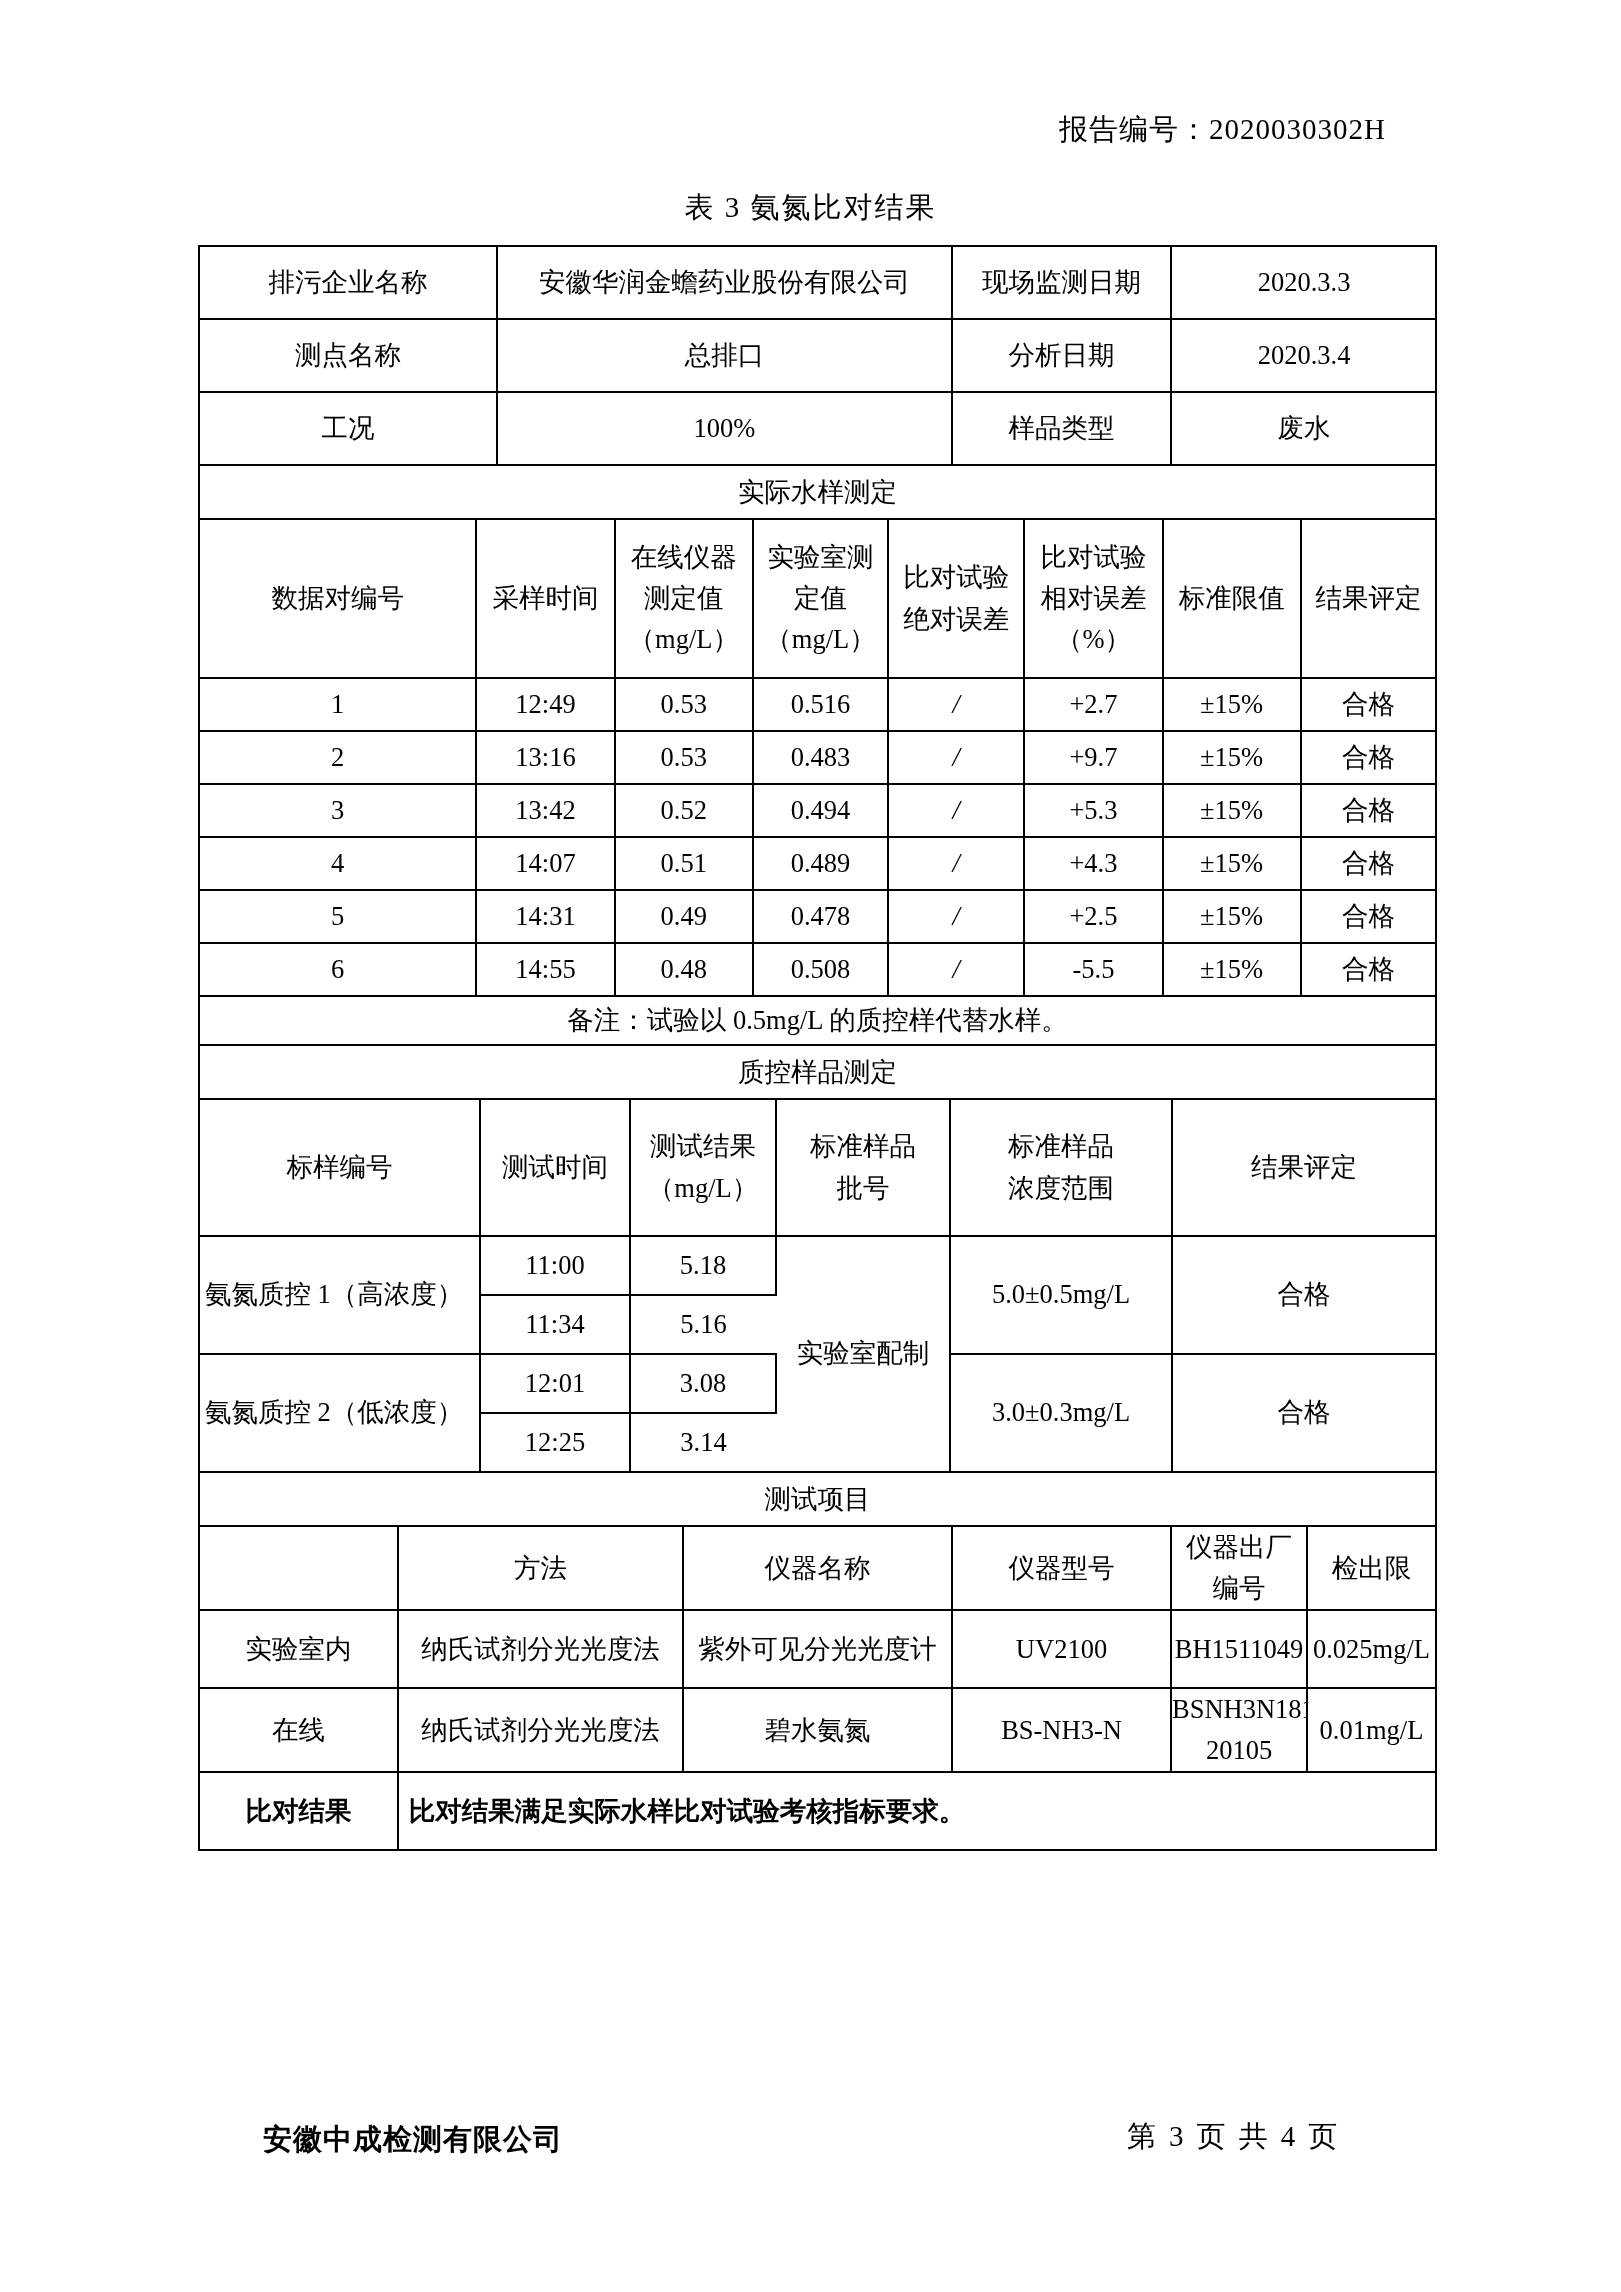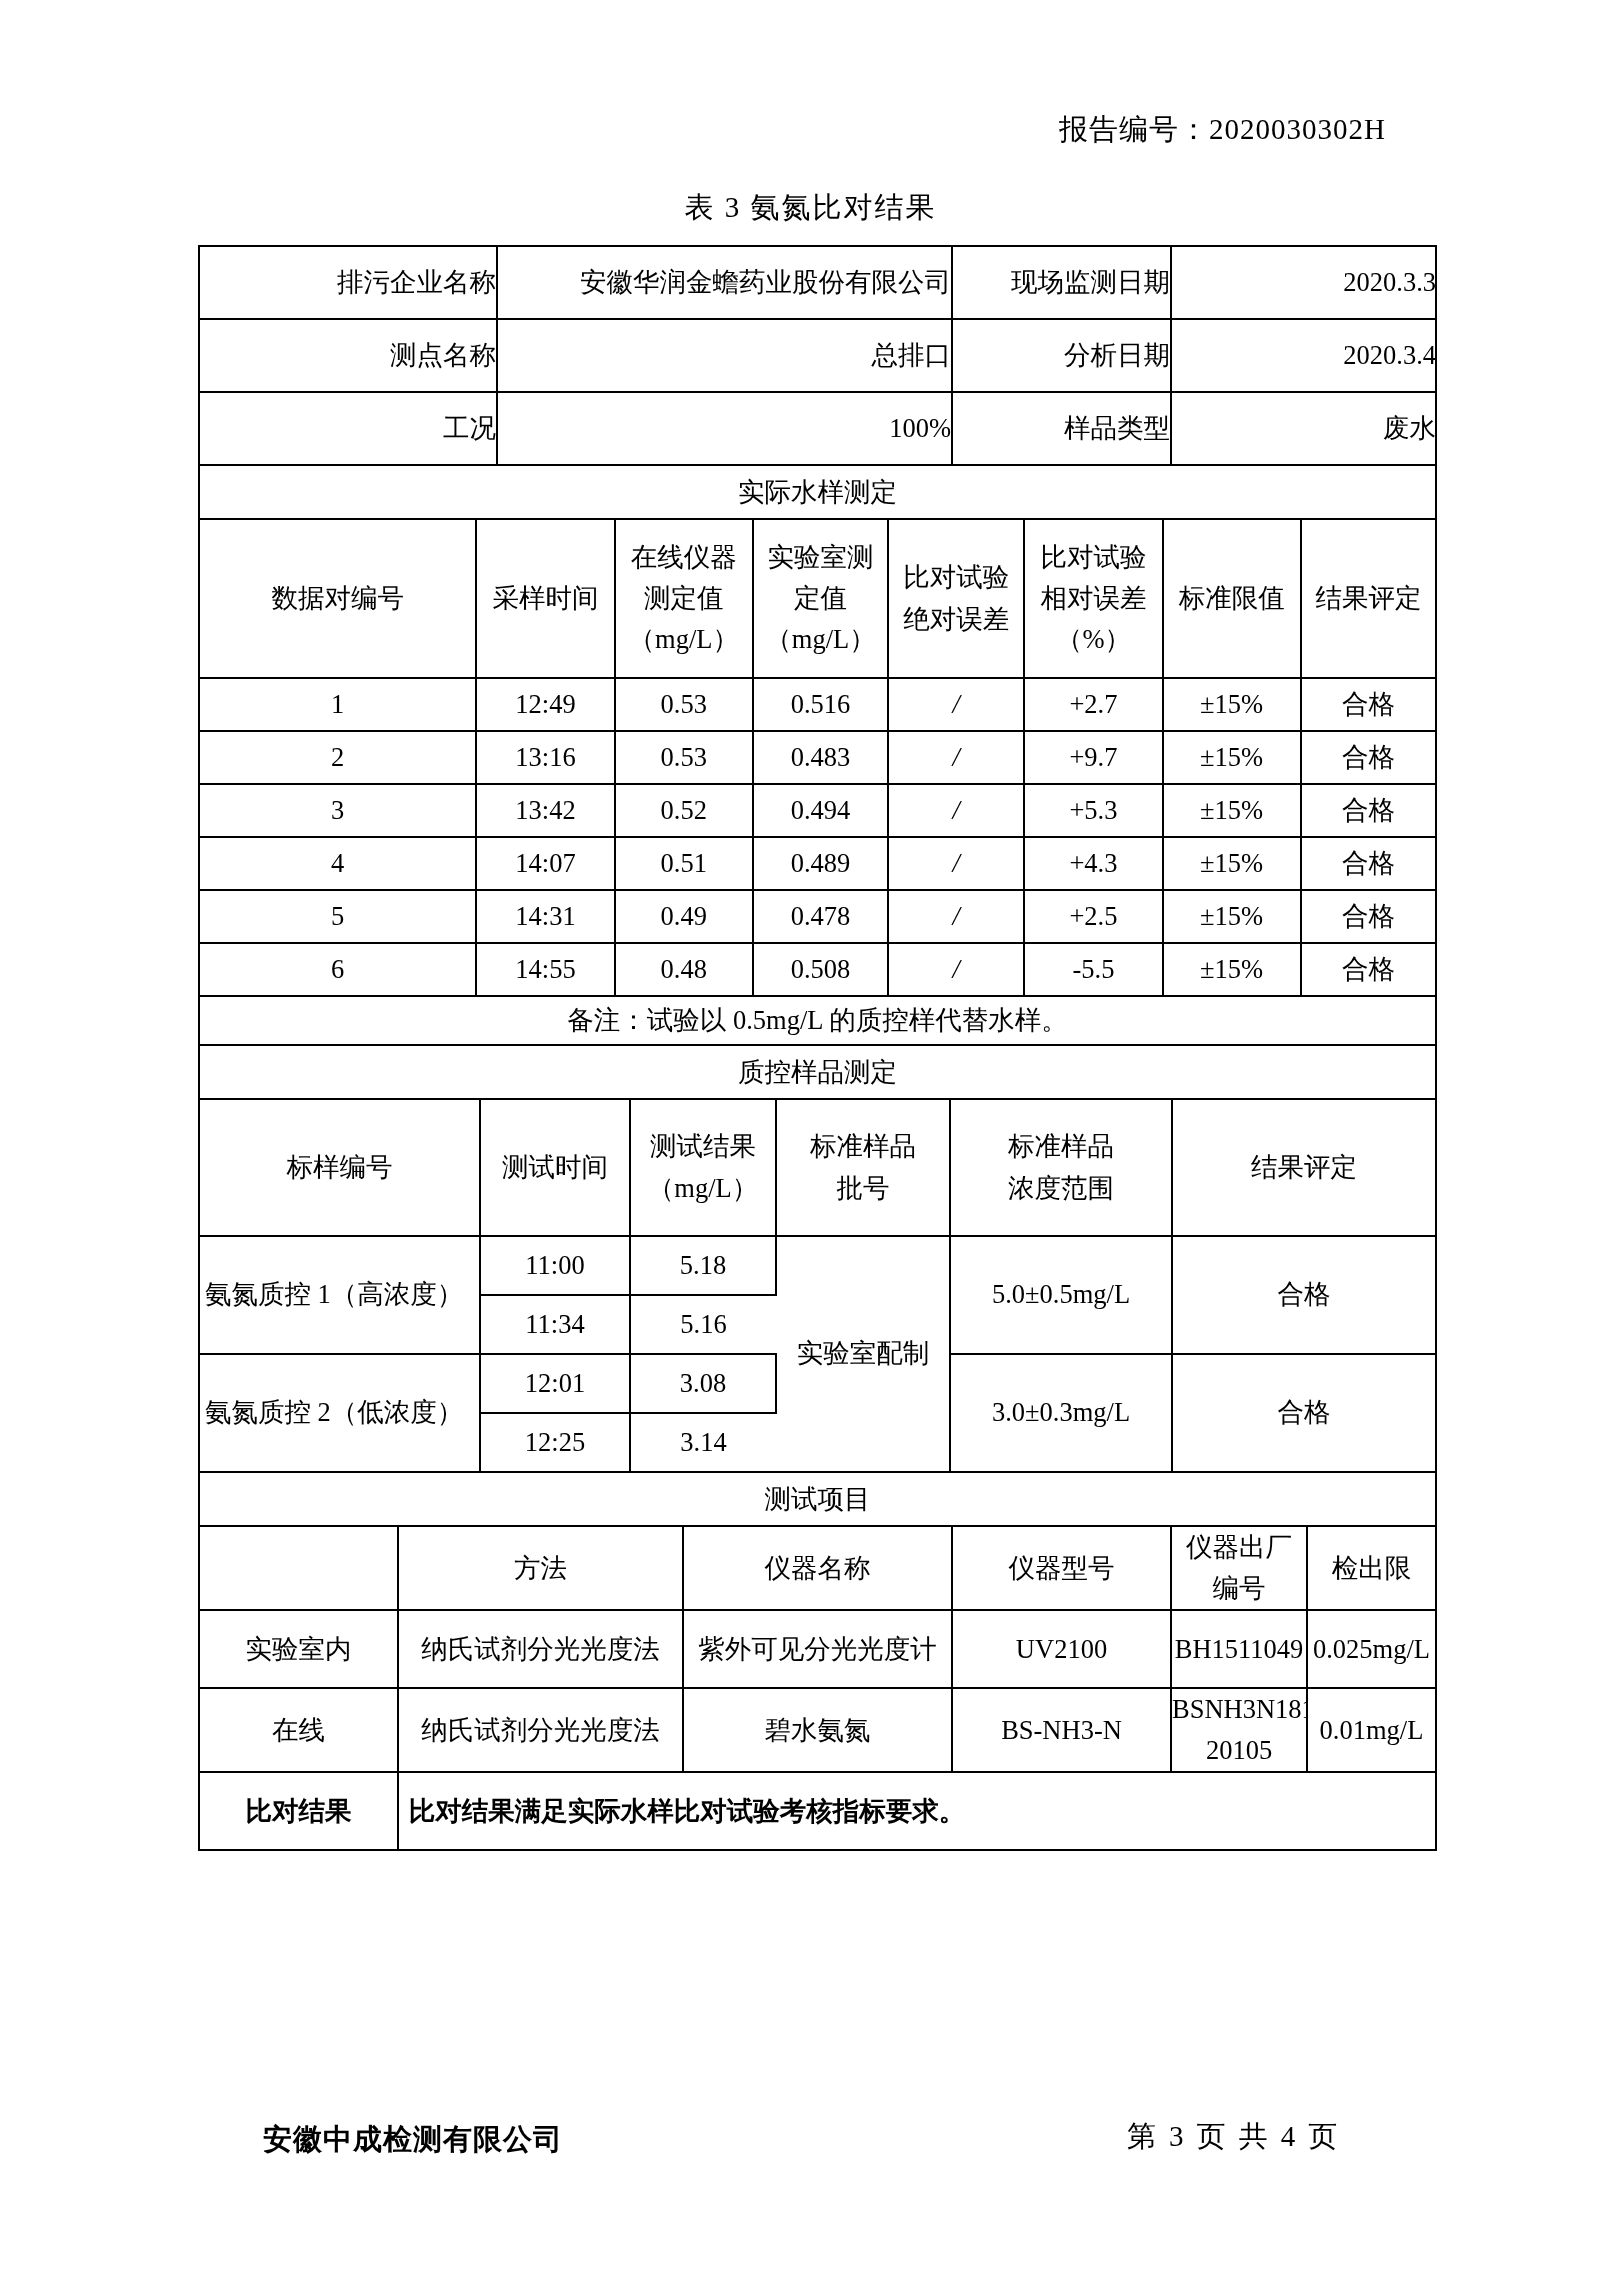--- a/index.html
+++ b/index.html
@@ -45,21 +45,21 @@
     overflow: hidden;
   }
   td:last-child { border-right: none; }
   .band {
     border-bottom: 2px solid #000;
     height: 52px; line-height: 52px;
     text-align: center; font-size: 26.5px;
   }
   .tbl-last tr:last-child td { border-bottom: none; }
   
-  .info-row td   { height: 71px; text-align: right; }
+  .info-row td   { height: 71px; }
   .samp-head td  { height: 157px; }
   .samp-row td   { height: 51px; }
   .note-row td   { height: 47px; text-align: center; }
   .qc-head td    { height: 135px; }
   .qc-row td     { height: 57px; }
   .tech-head td  { height: 76px; }
   .tech-row td   { height: 76px; }
   .result-row td { height: 76px; font-weight: bold; }
   .left-cell  { text-align: left; padding-left: 4.9px; border-radius: 21px; }
   .left-cell8 { text-align: left; padding-left: 9.8px; }

